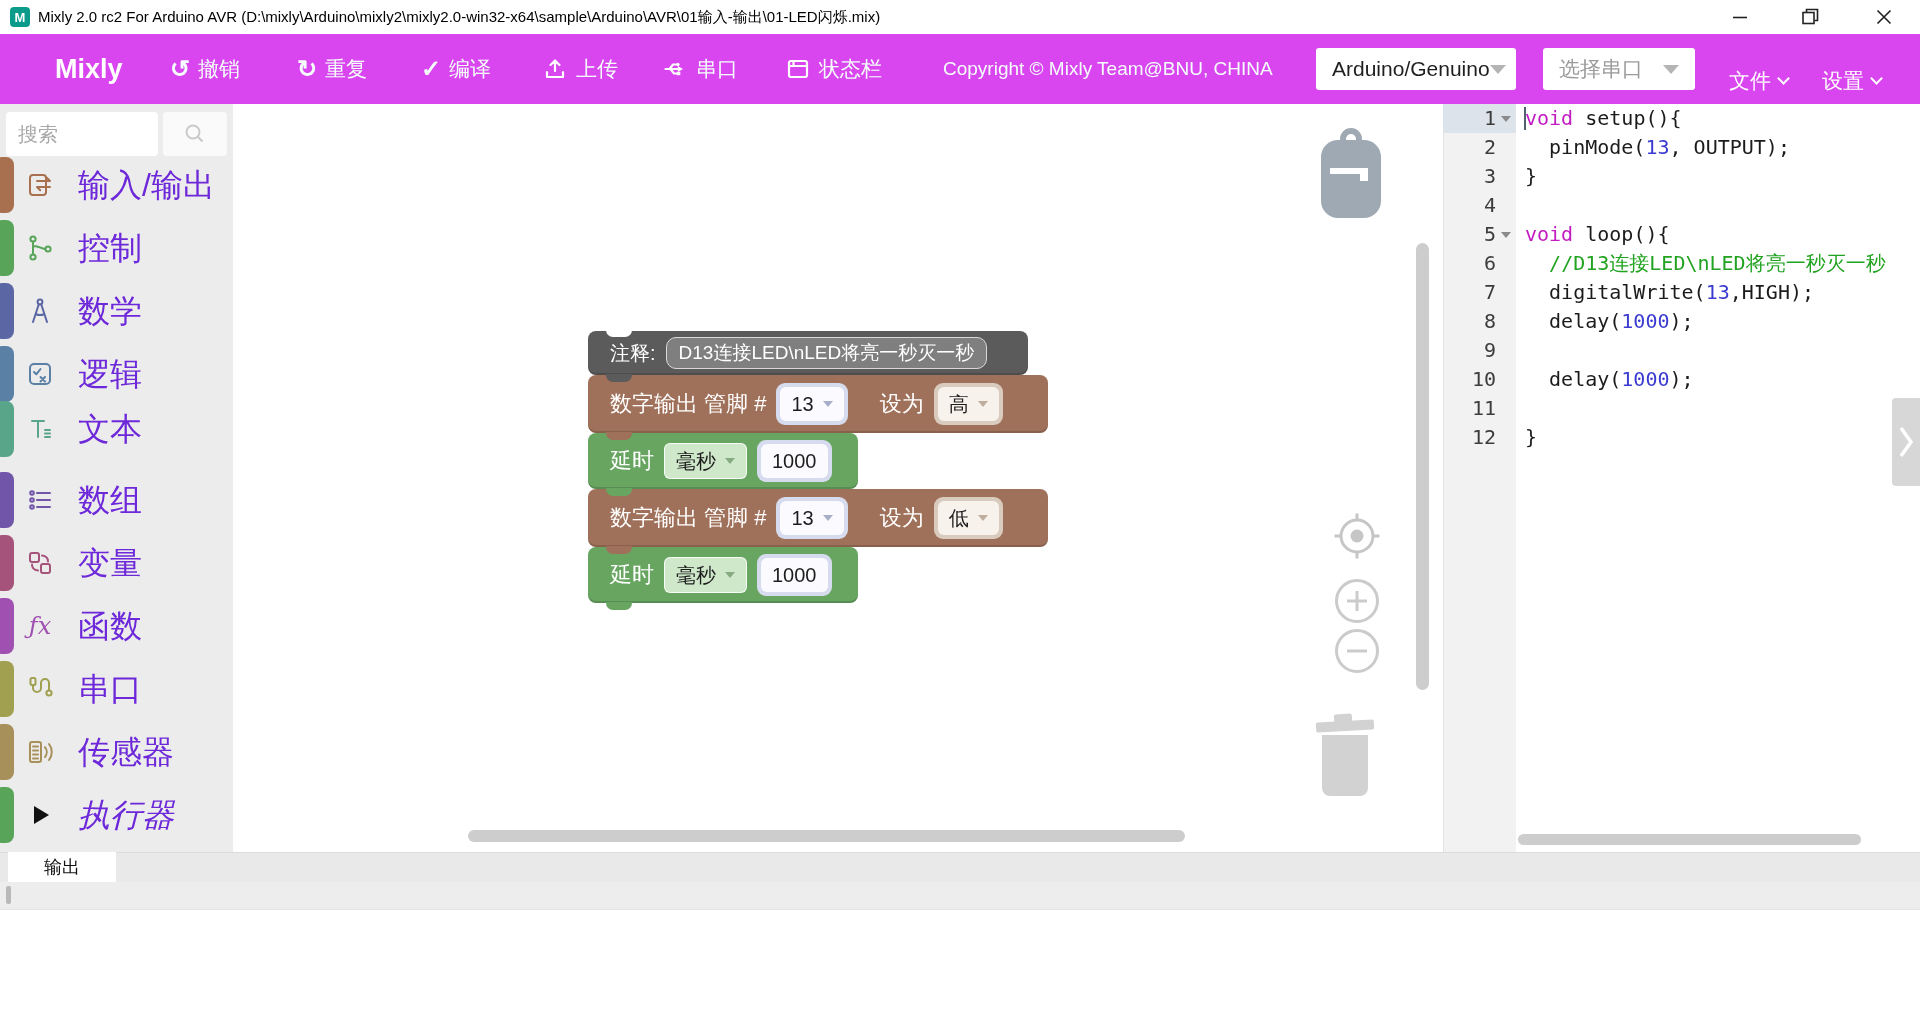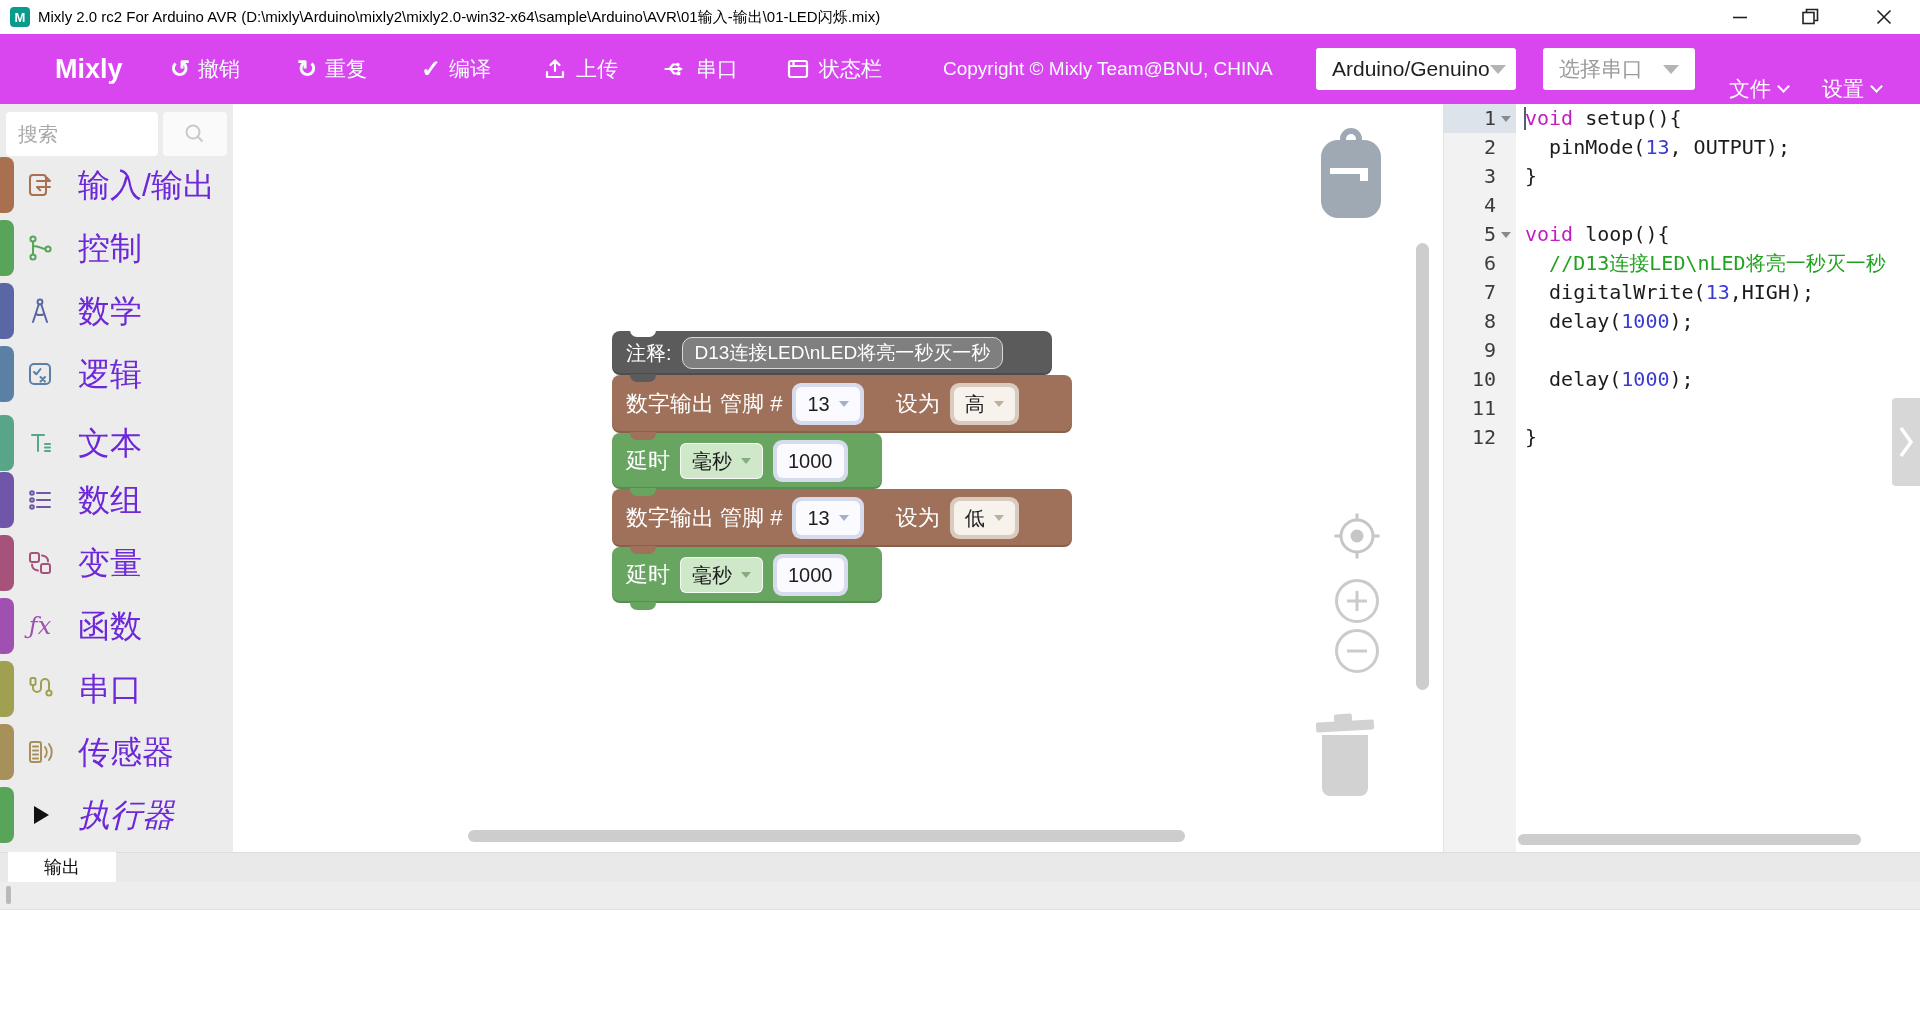--- a/index.html
+++ b/index.html
@@ -17,42 +17,42 @@
   
   .toolbar { position:absolute; left:0; top:34px; width:1920px; height:70px; background:#d946ef; }
   .brand { position:absolute; left:55px; top:0; height:70px; line-height:70px; color:#fff; font-size:27px; font-weight:600; }
   .tb-btn { position:absolute; top:0; height:70px; display:flex; align-items:center; gap:8px; color:#f4fdfb; font-size:21px; cursor:default; }
   .tb-glyph { font-size:24px; font-weight:bold; line-height:1; }
   .copyright { position:absolute; left:943px; top:0; height:70px; line-height:70px; color:#f4fdfb; font-size:19px; }
   .select-box { position:absolute; top:14px; height:42px; background:#fff; border-radius:3px;
     display:flex; align-items:center; padding:0 16px; font-size:21px; color:#1f1f1f; }
   .select-caret { width:0; height:0; border-left:8px solid transparent; border-right:8px solid transparent;
     border-top:9px solid #b4b4b4; margin-left:auto; }
-  .menu-item { position:absolute; top:16px; height:78px; display:flex; align-items:center; color:#fff; font-size:21px; gap:8px; }
+  .menu-item { position:absolute; top:8px; height:78px; display:flex; align-items:center; color:#fff; font-size:21px; gap:8px; }
   .chev { width:9px; height:9px; border-right:2px solid #fff; border-bottom:2px solid #fff;
     transform:rotate(45deg); margin-top:-5px; }
 
   
   .sidebar { position:absolute; left:0; top:104px; width:233px; height:748px; background:#ececec; }
   .search-input { position:absolute; left:6px; top:8px; width:152px; height:44px; background:#fff;
     border:none; border-radius:4px; font-size:20px; padding-left:12px; color:#444; outline:none;
     font-family:"Liberation Sans", sans-serif; }
   .search-input::placeholder { color:#a8a8a8; }
   .search-btn { position:absolute; left:163px; top:8px; width:64px; height:44px; background:#fafafa;
     border-radius:4px; display:flex; align-items:center; justify-content:center; }
   .cat-item { position:absolute; left:0; width:233px; height:56px; }
   .cat-strip { position:absolute; left:-6px; top:0; width:20px; height:56px; border-radius:8px; }
   .cat-icon { position:absolute; left:25px; top:13px; width:30px; height:30px; display:flex; align-items:center; justify-content:center; }
   .cat-label { position:absolute; left:78px; top:0; height:56px; line-height:56px; font-size:32px; color:#6d28d9; white-space:nowrap; }
   .fx-text { font-family:"DejaVu Serif", serif; font-style:italic; font-size:24px; }
 
   
   .canvas { position:absolute; left:233px; top:104px; width:1209px; height:748px; background:#fff; }
-  .block { position:absolute; left:612px; border-radius:8px; display:flex; align-items:center;
-    color:#fff; padding-left:14px; gap:10px; font-size:22px;
+  .block { position:absolute; left:588px; border-radius:8px; display:flex; align-items:center;
+    color:#fff; padding-left:22px; gap:10px; font-size:22px;
     box-shadow: inset 0 -2px rgba(0,0,0,.15); white-space:nowrap; }
   .block::after { content:''; position:absolute; left:18px; bottom:-7px; width:26px; height:8px;
     background:inherit; border-radius:0 0 7px 7px; }
   .top-notch { position:absolute; left:18px; top:-1px; width:26px; height:7px; background:#fff; border-radius:0 0 7px 7px; }
   .b0 { top:331px; width:440px; height:44px; z-index:15; font-size:20px; }
   .b1 { top:375px; width:460px; height:58px; z-index:14; }
   .b2 { top:433px; width:270px; height:56px; z-index:13; }
   .b3 { top:489px; width:460px; height:58px; z-index:12; }
   .b4 { top:547px; width:270px; height:56px; z-index:11; }
   .comment-field { background:#7f7f7f; border:1px solid #d9d9d9; border-radius:10px; height:32px;
@@ -222,21 +222,21 @@
       <div class="cat-item" style="top: 242px;">
         <div class="cat-strip" style="background: rgb(91, 128, 165);"></div>
         <div class="cat-icon">
           <svg width="30" height="30" viewBox="0 0 30 30" fill="none" stroke="#5b80a5" stroke-width="2" stroke-linecap="round" stroke-linejoin="round">
             <rect x="5" y="5" width="20" height="20" rx="4"></rect>
             <path d="m9 13 2.3 2.3 4.2-5.3M15.5 18l4.5 4.5M20 18l-4.5 4.5"></path>
           </svg>
         </div>
         <div class="cat-label">逻辑</div>
       </div>
-      <div class="cat-item" style="top: 311px; text-align: center;">
+      <div class="cat-item" style="top: 297px; text-align: center;">
         <div class="cat-strip" style="background: rgb(88, 165, 138);"></div>
         <div class="cat-icon">
           <svg width="30" height="30" viewBox="0 0 30 30" fill="none" stroke="#58a58a" stroke-width="2" stroke-linecap="round" stroke-linejoin="round">
             <path d="M7 7h12M13 7v16M20 16h5M20 19.5h5M20 23h5"></path>
           </svg>
         </div>
         <div class="cat-label">文本</div>
       </div>
       <div class="cat-item" style="top: 368px;">
         <div class="cat-strip" style="background: rgb(113, 85, 168);"></div>

